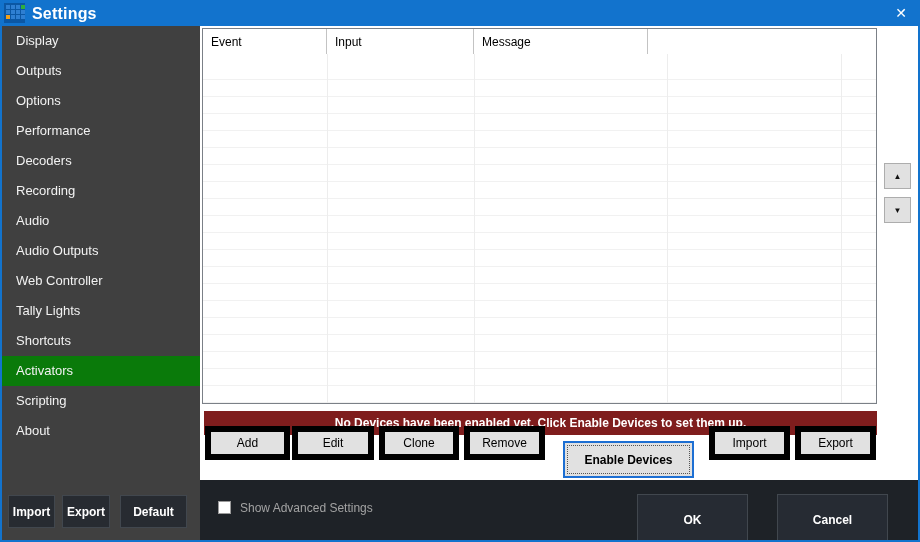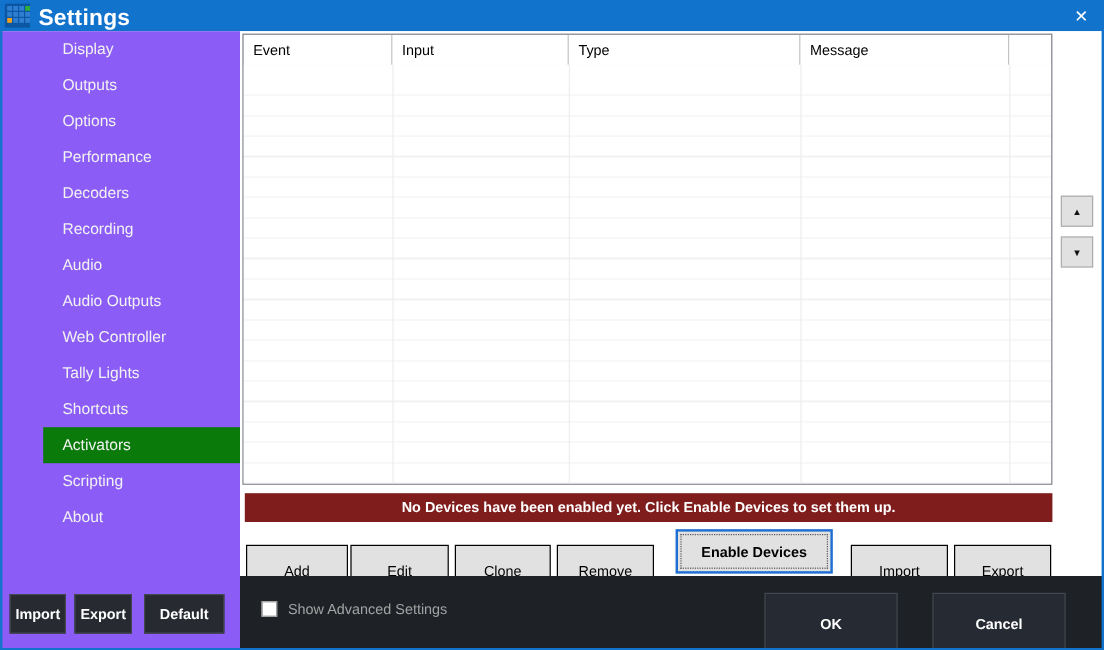--- a/index.html
+++ b/index.html
@@ -8,25 +8,25 @@
 
   .window { position:relative; width:920px; height:542px; background:#fff; overflow:hidden; }
   .window::after { content:""; position:absolute; inset:0; border:2px solid #1273cd; pointer-events:none; }
 
   
   .titlebar { position:absolute; left:0; top:0; width:920px; height:26px; background:#1273cd; display:flex; align-items:center; }
   .app-logo { position:absolute; left:4px; top:3px; width:21px; height:20px; background:#0b57a4; display:grid; grid-template-columns:repeat(4,4px); grid-template-rows:repeat(3,4px); gap:1px; padding:2px 0 0 2px; }
   .app-logo i { background:#2e7fd2; }
   .app-logo i.g { background:#2fae3e; }
   .app-logo i.o { background:#f2a11c; }
-  .title-text { position:absolute; left:32px; top:5px; color:#fff; font-size:19px; font-weight:bold; letter-spacing:0.2px; }
+  .title-text { position:absolute; left:32px; top:5px; color:#fff; font-size:16px; font-weight:bold; letter-spacing:0.2px; }
   .close-btn { position:absolute; right:4px; top:0; width:30px; height:26px; color:#fff; font-size:14px; display:flex; align-items:center; justify-content:center; cursor:default; }
 
   
-  .sidebar { position:absolute; left:0; top:26px; width:200px; height:516px; background:#8b5cf6;padding-left:36px; }
+  .sidebar { position:absolute; left:0; top:26px; width:200px; height:516px; background:#404040; }
   .side-item { height:30px; line-height:30px; padding-left:16px; color:#f2f2f2; font-size:13px; cursor:default; }
   .side-item.active { background:#0a7a0a; }
   .side-footer-btn { position:absolute; height:33px; background:#272b31; border:1px solid #41474e; color:#fff; font-size:12px; font-weight:bold; font-family:"Liberation Sans",sans-serif; }
   #sf-import { left:8px;  top:469px; width:47px; }
   #sf-export { left:62px; top:469px; width:48px; }
   #sf-default{ left:120px; top:469px; width:67px; }
 
   
   .content { position:absolute; left:200px; top:26px; width:720px; height:454px; background:#fff; }
 
@@ -38,21 +38,21 @@
     background:repeating-linear-gradient(to bottom, #fff 0px, #fff 16px, #f1f1f1 16px, #f1f1f1 17px);
     background-position:0 9px; }
   .vline { position:absolute; top:25px; bottom:0; width:1px; background:#ededed; }
   .vl0{left:124px;} .vl1{left:271px;} .vl2{left:464px;} .vl3{left:638px;}
 
   .scroll-btn { position:absolute; left:684px; width:27px; height:26px; background:#e1e1e1; border:1px solid #adadad; font-size:8px; color:#111; display:flex; align-items:center; justify-content:center; }
   #scroll-up { top:137px; } #scroll-down { top:171px; }
 
   .banner { position:absolute; left:4px; top:385px; width:673px; height:24px; background:#7f1d1d; color:#fff; font-size:12px; font-weight:bold; display:flex; align-items:center; justify-content:center; }
 
-  .act-btn { position:absolute; top:428px; height:44px; background:#e1e1e1; border:1px solid #000000; color:#000; font-size:12px; font-family:"Liberation Sans",sans-serif; }
+  .act-btn { position:absolute; top:400px; height:34px; background:#e1e1e1; border:6px solid #000000; color:#000; font-size:12px; font-family:"Liberation Sans",sans-serif; }
   #btn-add    { left:5px;   width:85px; }
   #btn-edit   { left:92px;  width:82px; }
   #btn-clone  { left:179px; width:80px; }
   #btn-remove { left:264px; width:81px; }
   #btn-enable { left:363px; width:131px; top:415px; height:37px; border:2px solid #1d6fd3; font-weight:bold; outline:1px dotted #555; outline-offset:-5px; }
   #btn-import { left:509px; width:81px; }
   #btn-export { left:595px; width:81px; }
 
   
   .bottombar { position:absolute; left:200px; top:480px; width:720px; height:62px; background:#1e2227; }
@@ -105,21 +105,20 @@
     <button class="side-footer-btn" id="sf-export">Export</button>
     <button class="side-footer-btn" id="sf-default">Default</button>
   </div>
 
   <div class="content">
 
     <div class="grid-table">
       <div class="grid-head">
         <div class="hcell hc0">Event</div>
         <div class="hcell hc1">Input</div>
-        <div class="hcell hc2">Type</div>
         <div class="hcell hc3">Message</div>
       </div>
       <div class="grid-body"></div>
       <div class="vline vl0"></div>
       <div class="vline vl1"></div>
       <div class="vline vl2"></div>
       <div class="vline vl3"></div>
     </div>
 
     <button class="scroll-btn" id="scroll-up">

